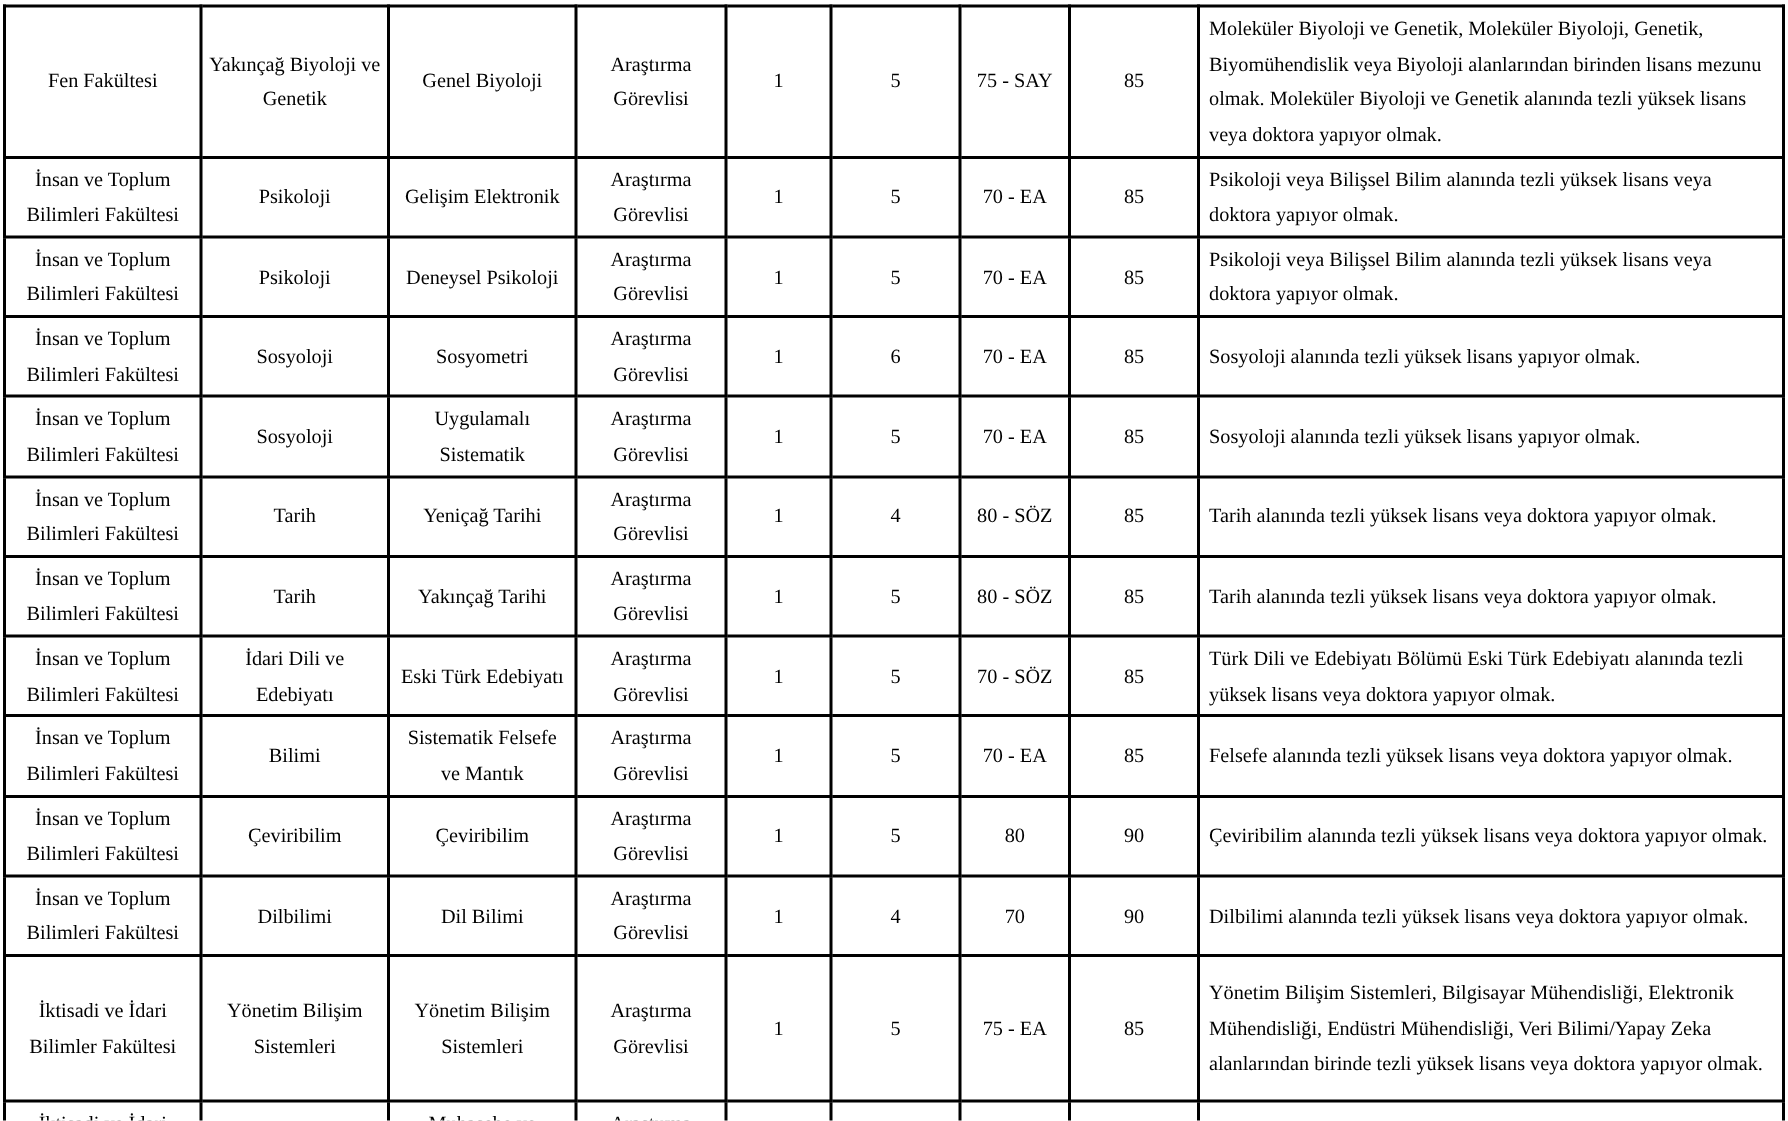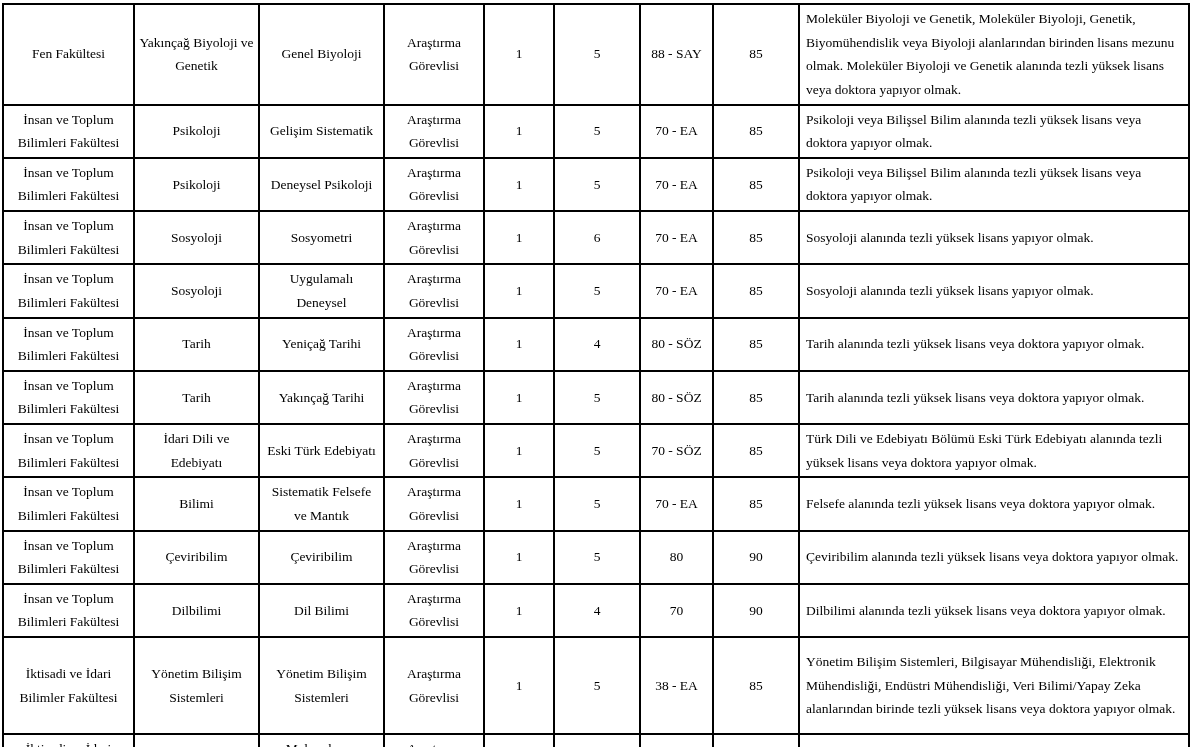--- a/index.html
+++ b/index.html
@@ -52,28 +52,28 @@
     <col>
   </colgroup>
   <tbody>
     <tr class="r tall">
       <td>Fen Fakültesi</td>
       <td>Yakınçağ Biyoloji ve Genetik</td>
       <td>Genel Biyoloji</td>
       <td>Araştırma Görevlisi</td>
       <td>1</td>
       <td>5</td>
-      <td>88 - SAY</td>
+      <td>75 - SAY</td>
       <td>85</td>
       <td class="req">Moleküler Biyoloji ve Genetik, Moleküler Biyoloji, Genetik, Biyomühendislik veya Biyoloji alanlarından birinden lisans mezunu olmak. Moleküler Biyoloji ve Genetik alanında tezli yüksek lisans veya doktora yapıyor olmak.</td>
     </tr>
     <tr class="r">
       <td>İnsan ve Toplum Bilimleri Fakültesi</td>
       <td>Psikoloji</td>
-      <td>Gelişim Sistematik</td>
+      <td>Gelişim Elektronik</td>
       <td>Araştırma Görevlisi</td>
       <td>1</td>
       <td>5</td>
       <td>70 - EA</td>
       <td>85</td>
       <td class="req">Psikoloji veya Bilişsel Bilim alanında tezli yüksek lisans veya doktora yapıyor olmak.</td>
     </tr>
     <tr class="r">
       <td>İnsan ve Toplum Bilimleri Fakültesi</td>
       <td>Psikoloji</td>
@@ -92,21 +92,21 @@
       <td>Araştırma Görevlisi</td>
       <td>1</td>
       <td>6</td>
       <td>70 - EA</td>
       <td>85</td>
       <td class="req">Sosyoloji alanında tezli yüksek lisans yapıyor olmak.</td>
     </tr>
     <tr class="r">
       <td>İnsan ve Toplum Bilimleri Fakültesi</td>
       <td>Sosyoloji</td>
-      <td>Uygulamalı Deneysel</td>
+      <td>Uygulamalı Sistematik</td>
       <td>Araştırma Görevlisi</td>
       <td>1</td>
       <td>5</td>
       <td>70 - EA</td>
       <td>85</td>
       <td class="req">Sosyoloji alanında tezli yüksek lisans yapıyor olmak.</td>
     </tr>
     <tr class="r">
       <td>İnsan ve Toplum Bilimleri Fakültesi</td>
       <td>Tarih</td>
@@ -173,21 +173,21 @@
       <td>90</td>
       <td class="req">Dilbilimi alanında tezli yüksek lisans veya doktora yapıyor olmak.</td>
     </tr>
     <tr class="r tall">
       <td>İktisadi ve İdari Bilimler Fakültesi</td>
       <td>Yönetim Bilişim Sistemleri</td>
       <td>Yönetim Bilişim Sistemleri</td>
       <td>Araştırma Görevlisi</td>
       <td>1</td>
       <td>5</td>
-      <td>38 - EA</td>
+      <td>75 - EA</td>
       <td>85</td>
       <td class="req">Yönetim Bilişim Sistemleri, Bilgisayar Mühendisliği, Elektronik Mühendisliği, Endüstri Mühendisliği, Veri Bilimi/Yapay Zeka alanlarından birinde tezli yüksek lisans veya doktora yapıyor olmak.</td>
     </tr>
     <tr class="r">
       <td>İktisadi ve İdari Bilimler Fakültesi</td>
       <td>İşletme</td>
       <td>Muhasebe ve Finansman</td>
       <td>Araştırma Görevlisi</td>
       <td>1</td>
       <td>4</td>

